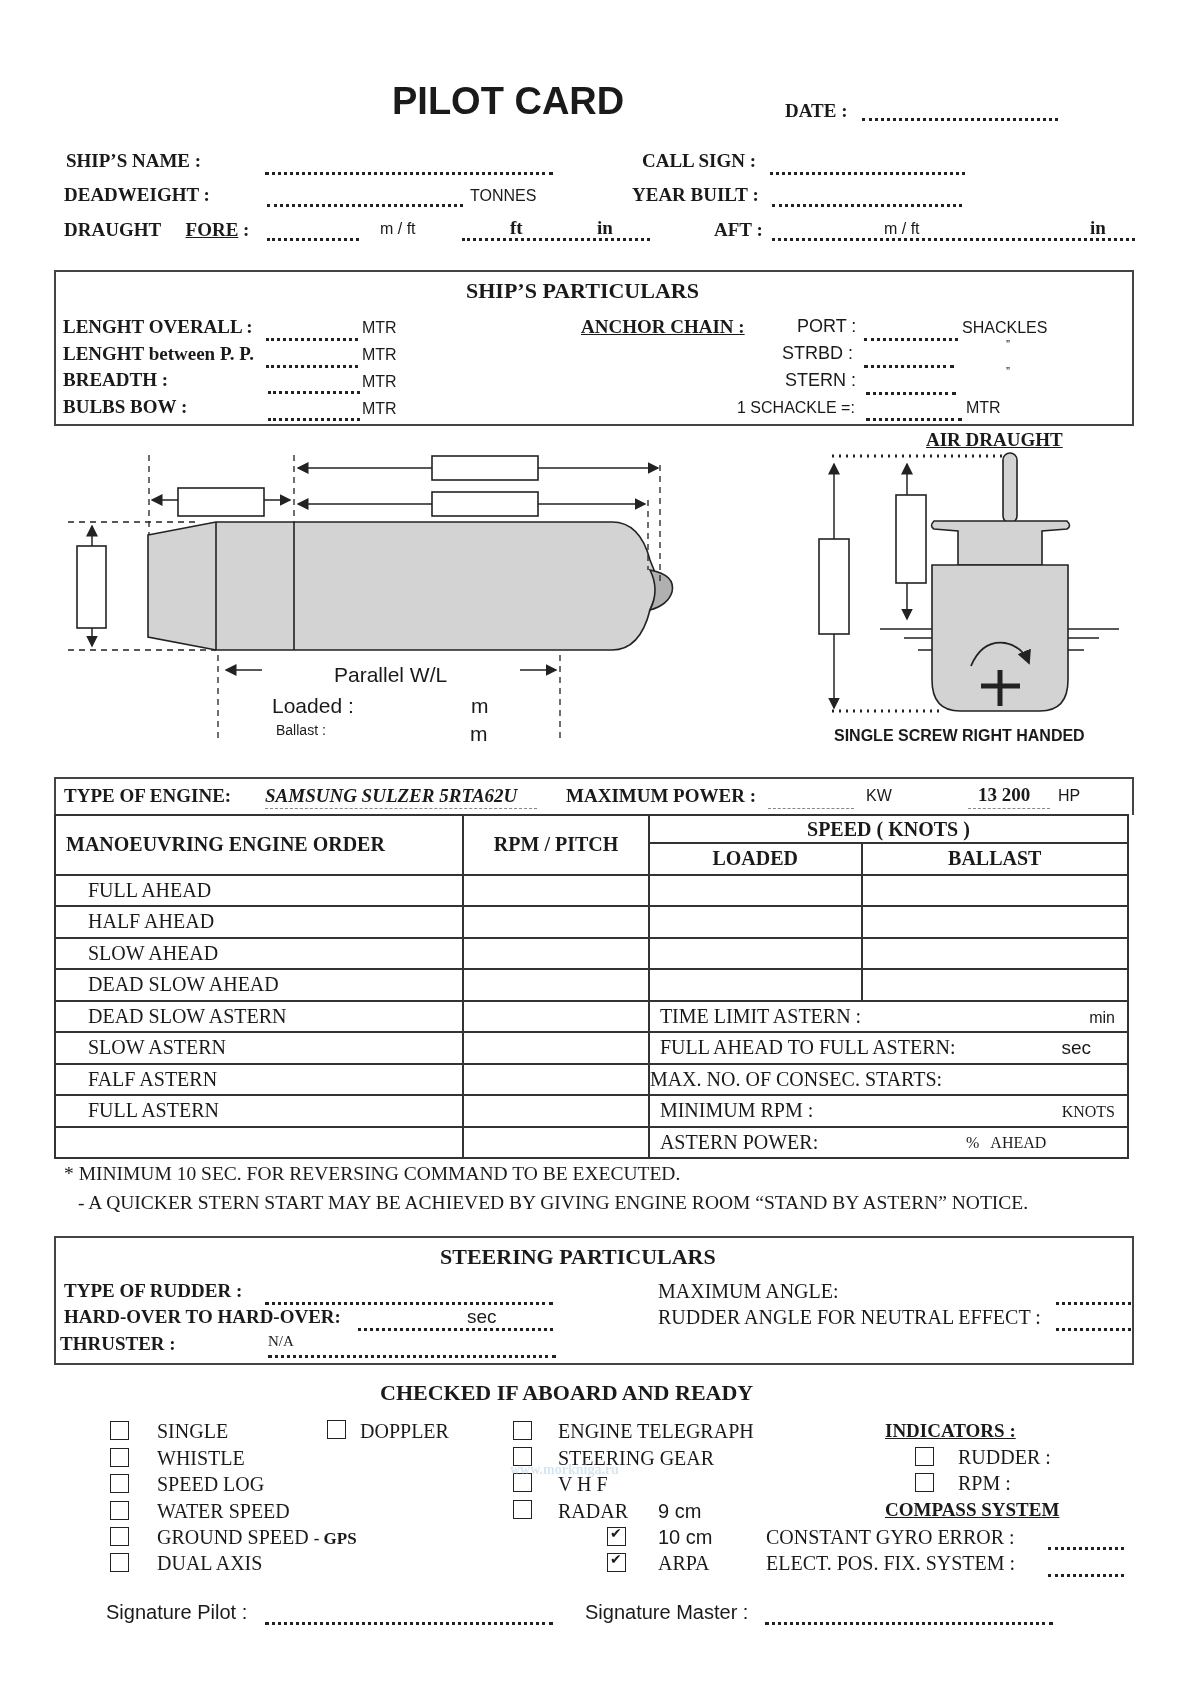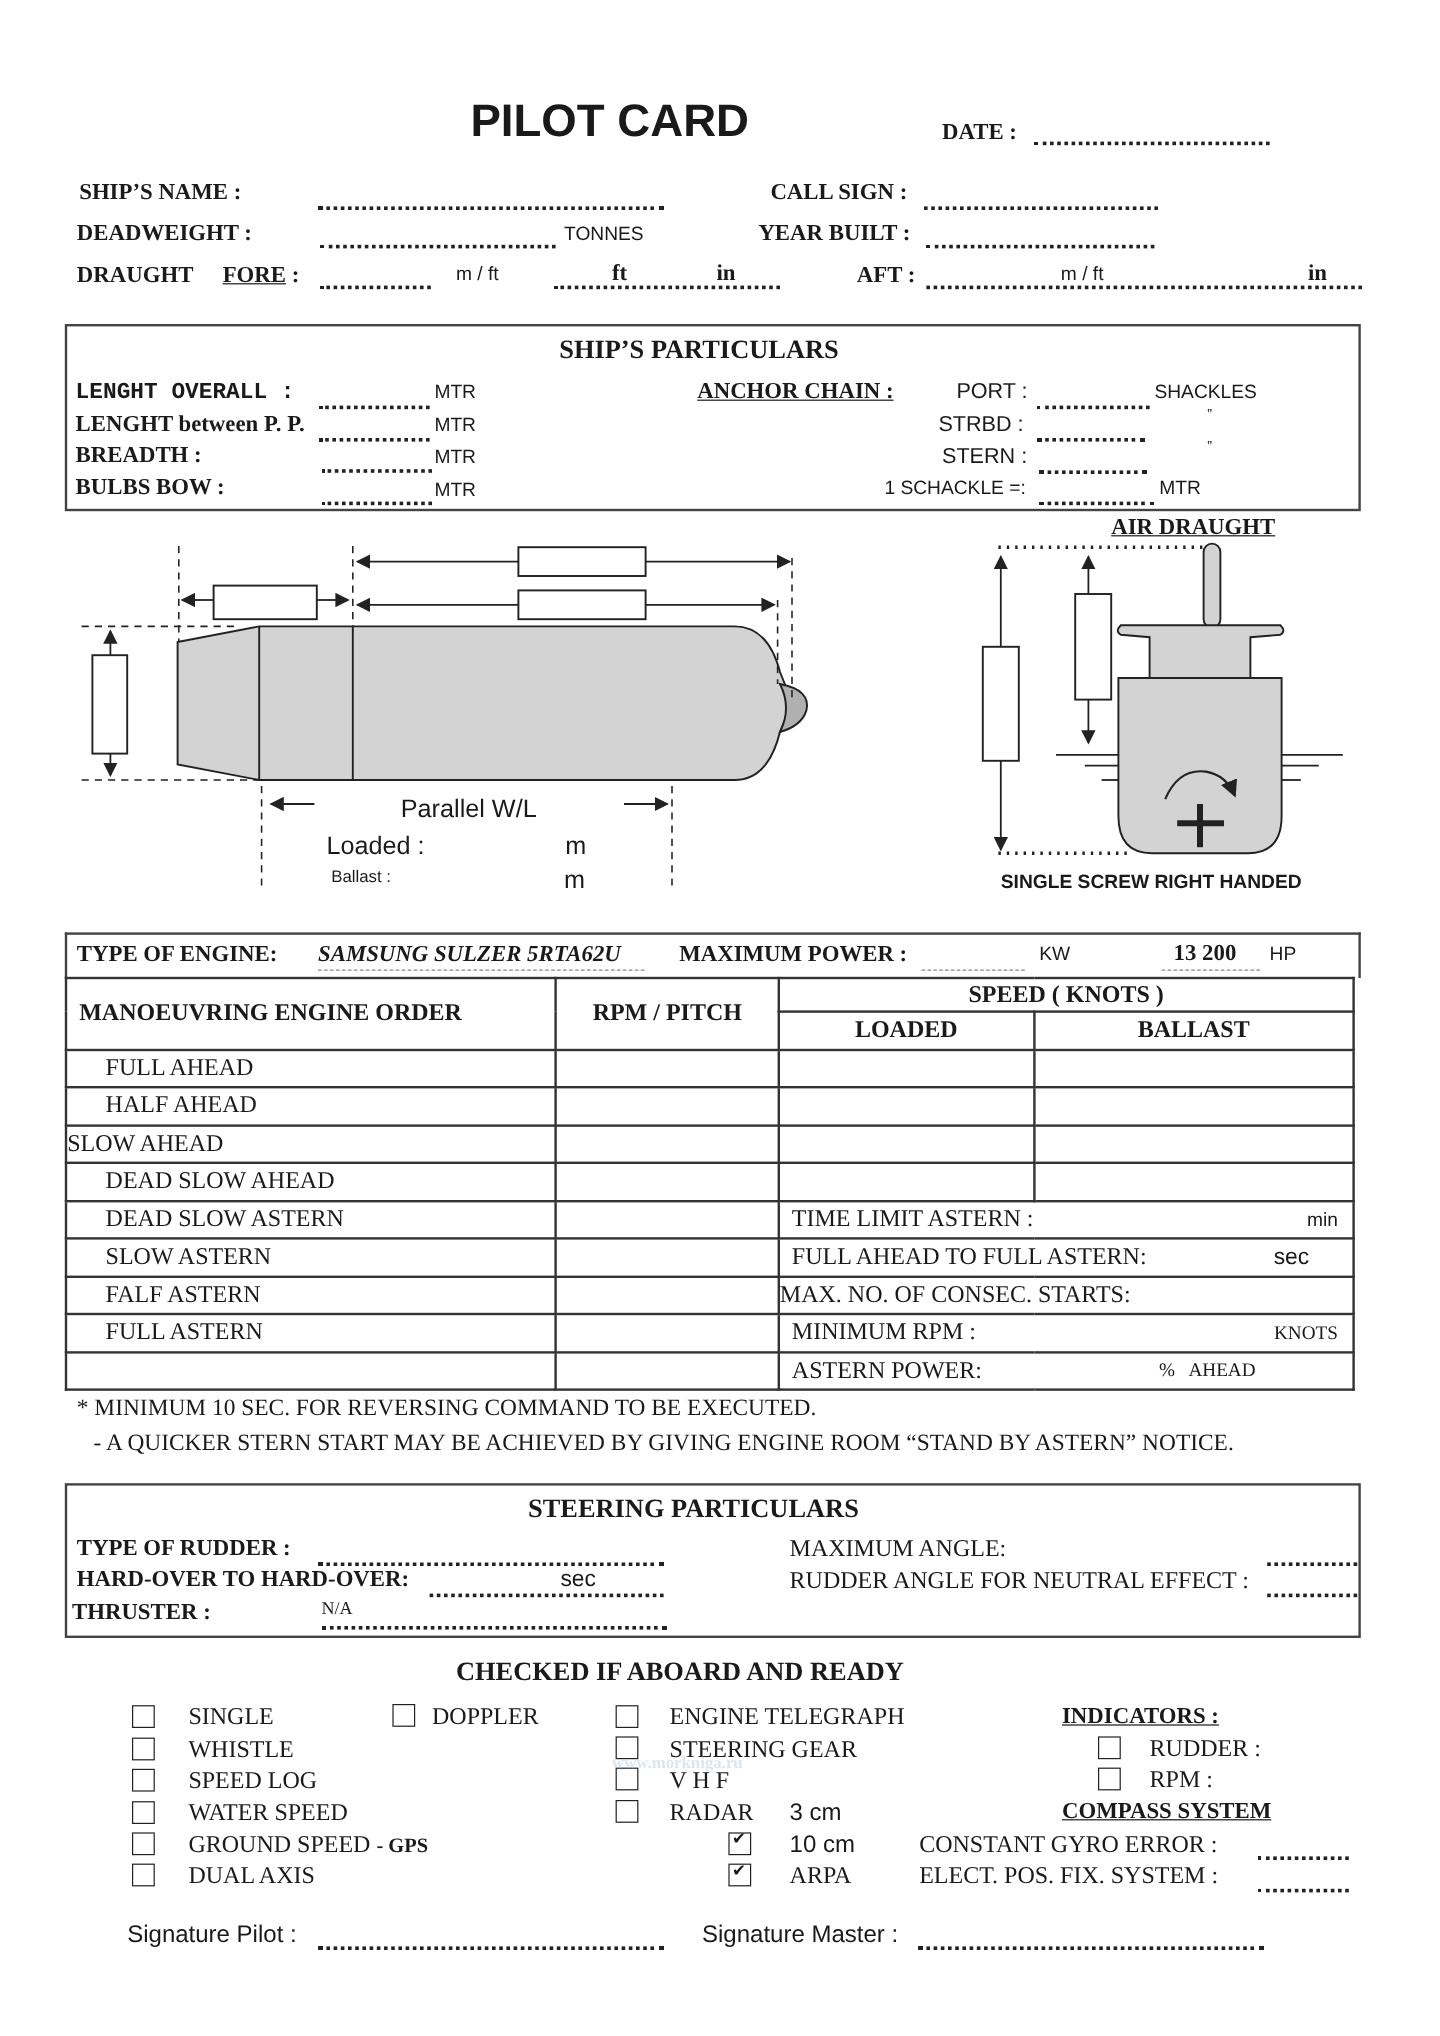--- a/index.html
+++ b/index.html
@@ -51,21 +51,21 @@
 <div class="abs lbl" style="left:510px;top:217px;">ft</div>
 <div class="abs lbl" style="left:597px;top:217px;">in</div>
 <div class="abs lbl" style="left:714px;top:219px;">AFT :</div>
 <div class="dots" style="left:772px;top:238px;width:363px;"></div>
 <div class="abs unit" style="left:884px;top:220px;">m   /   ft</div>
 <div class="abs lbl" style="left:1090px;top:217px;">in</div>
 
 <div class="box" style="left:54px;top:270px;width:1080px;height:156px;"></div>
 <div class="abs hdr" style="left:466px;top:278px;">SHIP’S PARTICULARS</div>
 
-<div class="abs lbl" style="left:63px;top:316px;font-family:Liberation Mono, monospace;">LENGHT OVERALL :</div>
+<div class="abs lbl" style="left:63px;top:316px;">LENGHT OVERALL :</div>
 <div class="dots" style="left:266px;top:338px;width:92px;"></div>
 <div class="abs unit" style="left:362px;top:319px;">MTR</div>
 
 <div class="abs lbl" style="left:63px;top:343px;">LENGHT  between P. P.</div>
 <div class="dots" style="left:266px;top:365px;width:92px;"></div>
 <div class="abs unit" style="left:362px;top:346px;">MTR</div>
 
 <div class="abs lbl" style="left:63px;top:369px;">BREADTH :</div>
 <div class="dots" style="left:268px;top:391px;width:92px;"></div>
 <div class="abs unit" style="left:362px;top:373px;">MTR</div>
@@ -204,21 +204,21 @@
         <td></td>
         <td></td>
   </tr>
   <tr>
     <td style="padding-left:32px;"><span>HALF AHEAD</span></td>
     <td></td>
         <td></td>
         <td></td>
   </tr>
   <tr>
-    <td style=""><span>SLOW AHEAD</span></td>
+    <td style="padding-left:32px;"><span>SLOW AHEAD</span></td>
     <td></td>
         <td></td>
         <td></td>
   </tr>
   <tr>
     <td style="padding-left:32px;"><span>DEAD SLOW AHEAD</span></td>
     <td></td>
         <td></td>
         <td></td>
   </tr>
@@ -291,21 +291,21 @@
 
 <div class="cb" style="left:513px;top:1421px;"></div>
 <div class="abs chk-lbl" style="left:558px;top:1420px;">ENGINE TELEGRAPH</div>
 <div class="cb" style="left:513px;top:1447px;"></div>
 <div class="abs chk-lbl" style="left:558px;top:1447px;">STEERING GEAR</div>
 <div class="cb" style="left:513px;top:1473px;"></div>
 <div class="abs chk-lbl" style="left:558px;top:1473px;">V H F</div>
 <div class="abs watermark" style="left:510px;top:1462px;">www.morkniga.ru</div>
 <div class="cb" style="left:513px;top:1500px;"></div>
 <div class="abs chk-lbl" style="left:558px;top:1500px;">RADAR</div>
-<div class="abs sans" style="left:658px;top:1500px;font-size:20px;">3 cm</div>
+<div class="abs sans" style="left:658px;top:1500px;font-size:20px;">9 cm</div>
 
 <div class="cb checked" style="left:607px;top:1527px;"></div>
 <div class="abs sans" style="left:658px;top:1526px;font-size:20px;">10 cm</div>
 <div class="cb checked" style="left:607px;top:1553px;"></div>
 <div class="abs chk-lbl" style="left:658px;top:1552px;">ARPA</div>
 
 <div class="abs lbl u" style="left:865px;top:1420px;">INDICATORS :</div>
 <div class="cb" style="left:915px;top:1447px;"></div>
 <div class="abs chk-lbl" style="left:958px;top:1446px;">RUDDER :</div>
 <div class="cb" style="left:915px;top:1473px;"></div>

